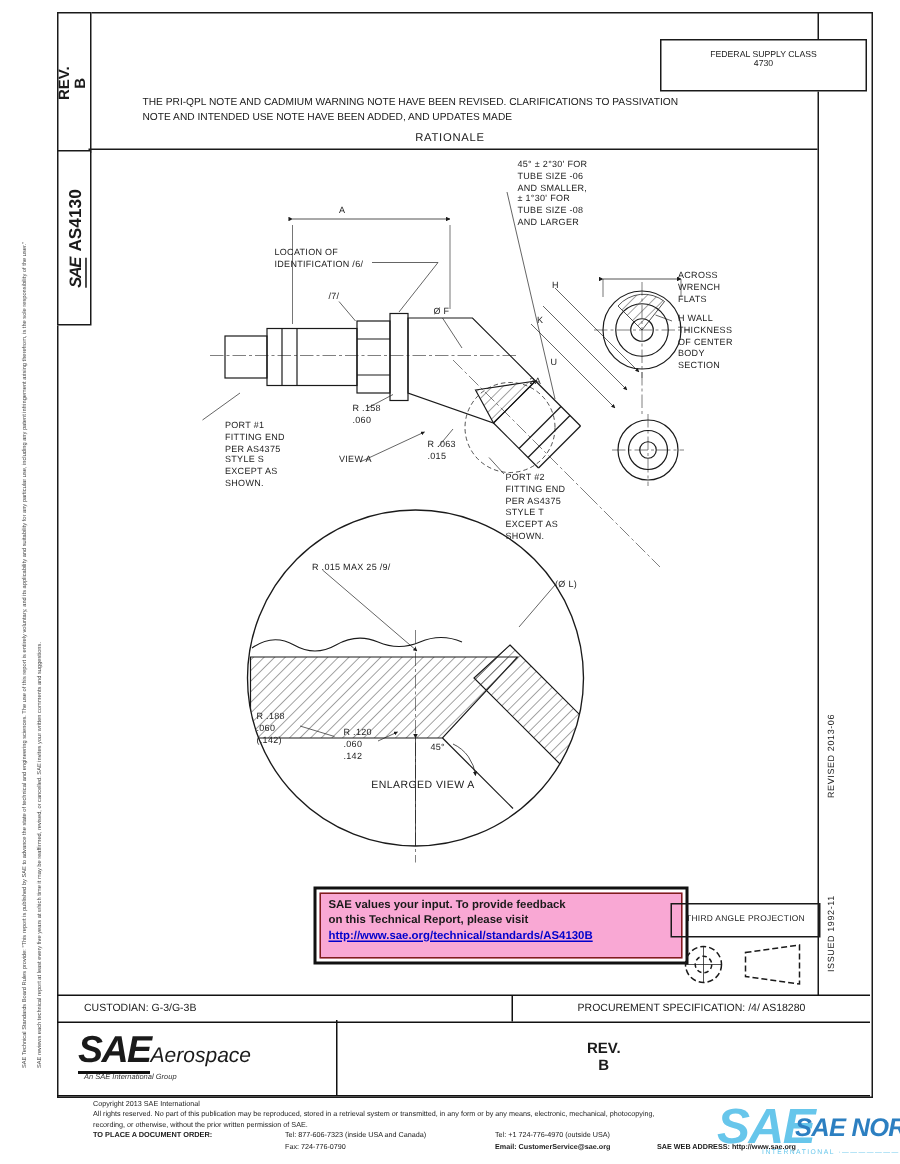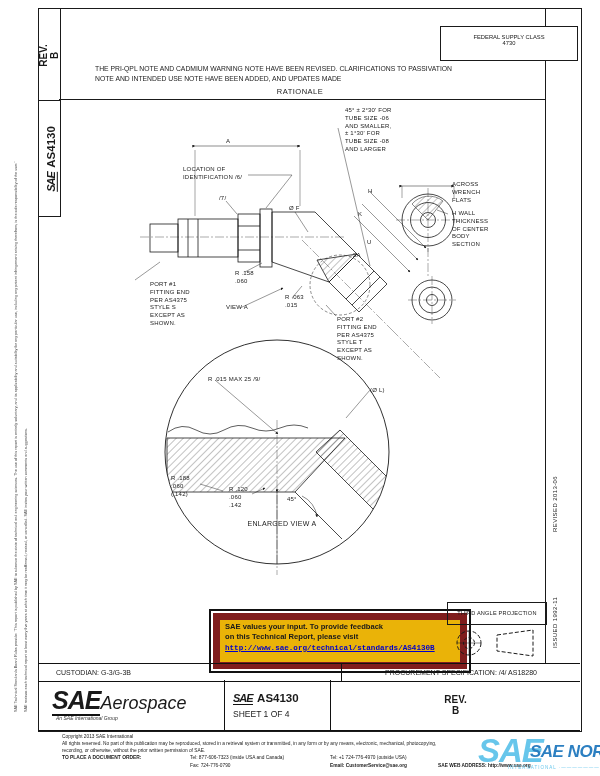--- a/index.html
+++ b/index.html
@@ -6,21 +6,21 @@
   #page{position:relative;width:600px;height:776px;background:#ffffff;overflow:hidden;
         font-family:"Liberation Sans",sans-serif;color:#1a1a1a;}
   .abs{position:absolute;}
   .frame{border:1.6px solid #1a1a1a;}
   .thin{border:1px solid #1a1a1a;}
   
   .vtext{position:absolute;transform-origin:0 0;transform:rotate(-90deg);white-space:nowrap;}
   .lbl{position:absolute;font-size:6px;line-height:1.3;white-space:pre-line;letter-spacing:.2px;color:#222;}
   .ctr{text-align:center;}
   .pre{white-space:pre-line;}
-  a.link{color:#0000cc;text-decoration:underline;font-weight:bold;font-family:Liberation Mono, monospace;}
+  a.link{color:#0000cc;text-decoration:underline;font-weight:bold;}
   .flex-c{display:flex;align-items:center;justify-content:center;}
   .sae-logo{font-weight:bold;font-style:italic;letter-spacing:-1px;}
 </style>
 </head>
 <body>
 
 <div id="page">
 
   <div class="vtext" style="left:14px;top:712px;font-size:3.8px;color:#444;">SAE Technical Standards Board Rules provide: “This report is published by SAE to advance the state of technical and engineering sciences. The use of this report is entirely voluntary, and its applicability and suitability for any particular use, including any patent infringement arising therefrom, is the sole responsibility of the user.”</div>
   <div class="vtext" style="left:24px;top:712px;font-size:3.8px;color:#444;">SAE reviews each technical report at least every five years at which time it may be reaffirmed, revised, or cancelled. SAE invites your written comments and suggestions.</div>
@@ -194,21 +194,21 @@
   <div class="lbl" style="left:171px;top:475px;">R .188
 .060
 (.142)</div>
   <div class="lbl" style="left:229px;top:486px;">R .120
 .060
 .142</div>
   <div class="lbl" style="left:287px;top:496px;">45°</div>
 
   <div class="abs ctr" style="left:217px;top:520px;width:130px;font-size:7px;letter-spacing:.3px;">ENLARGED VIEW A</div>
 
-  <div class="abs" style="left:213px;top:613px;width:230px;height:38px;border:7px solid #7f1d1d;outline:2.5px solid #111;outline-offset:2px;background:#eab308;padding:2px 5px;">
+  <div class="abs" style="left:213px;top:595px;width:230px;height:38px;border:1px solid #7f1d1d;outline:2.5px solid #111;outline-offset:2px;background:#f9a8d4;padding:2px 5px;">
     <div style="font-size:7.6px;font-weight:bold;line-height:1.35;">
       <span>SAE values your input. To provide feedback</span><br>
       <span>on this Technical Report, please visit</span><br>
       <a class="link" href="#" style="font-size:7.6px;">http://www.sae.org/technical/standards/AS4130B</a>
     </div>
   </div>
 
   <div class="abs thin" style="left:447px;top:602px;width:98px;height:21px;">
     <div class="ctr" style="font-size:5.6px;margin-top:7px;letter-spacing:.2px;">THIRD ANGLE PROJECTION</div>
   </div>
@@ -222,29 +222,22 @@
     </g>
   </svg>
 
   <div class="abs" style="left:38px;top:663px;width:542px;height:17px;border-top:1.4px solid #111;border-bottom:1.4px solid #111;display:flex;">
     <div style="width:285px;border-right:1.2px solid #111;display:flex;align-items:center;padding-left:18px;font-size:7px;">CUSTODIAN: G-3/G-3B</div>
     <div class="flex-c" style="flex:1;font-size:7px;">PROCUREMENT SPECIFICATION: /4/ AS18280</div>
   </div>
 
   <div class="abs" style="left:38px;top:680px;width:542px;height:50px;display:flex;border-bottom:1.6px solid #111;">
     <div style="width:172px;border-right:1.4px solid #111;padding:6px 0 0 14px;">
-      <span class="sae-logo" style="font-size:25px;border-bottom:2px solid #111;">SAE</span><span style="font-size:18px;font-style:italic;">Aerospace</span>
+      <span class="sae-logo" style="font-size:25px;border-bottom:2px solid #111;">SAE</span><span style="font-size:14px;font-style:italic;">Aerospace</span>
       <div style="font-size:5px;font-style:italic;color:#333;margin-left:4px;">An SAE International Group</div>
-    </div>
-    <div style="width:97px;border-right:1.4px solid #111;padding:8px 0 0 8px;">
-      <div>
-        <span class="sae-logo" style="font-size:11px;border-bottom:1.5px solid #111;">SAE</span>
-        <span style="font-size:11.5px;font-weight:bold;">AS4130</span>
-      </div>
-      <div style="font-size:8.5px;margin-top:3px;">SHEET 1 OF 4</div>
     </div>
     <div class="flex-c" style="flex:1;flex-direction:column;">
       <div style="font-size:10px;font-weight:bold;">REV.</div>
       <div style="font-size:10px;font-weight:bold;">B</div>
     </div>
   </div>
 
   <div class="abs" style="left:62px;top:734px;width:510px;font-size:4.8px;line-height:1.45;color:#222;">
     <div>Copyright 2013 SAE International</div>
     <div>All rights reserved. No part of this publication may be reproduced, stored in a retrieval system or transmitted, in any form or by any means, electronic, mechanical, photocopying,</div>

